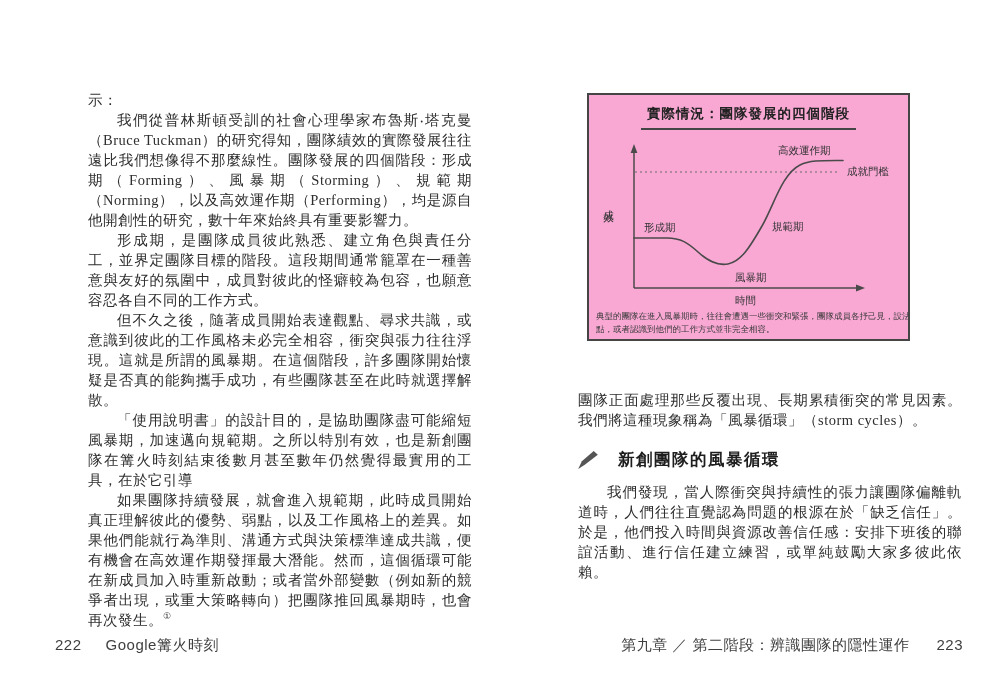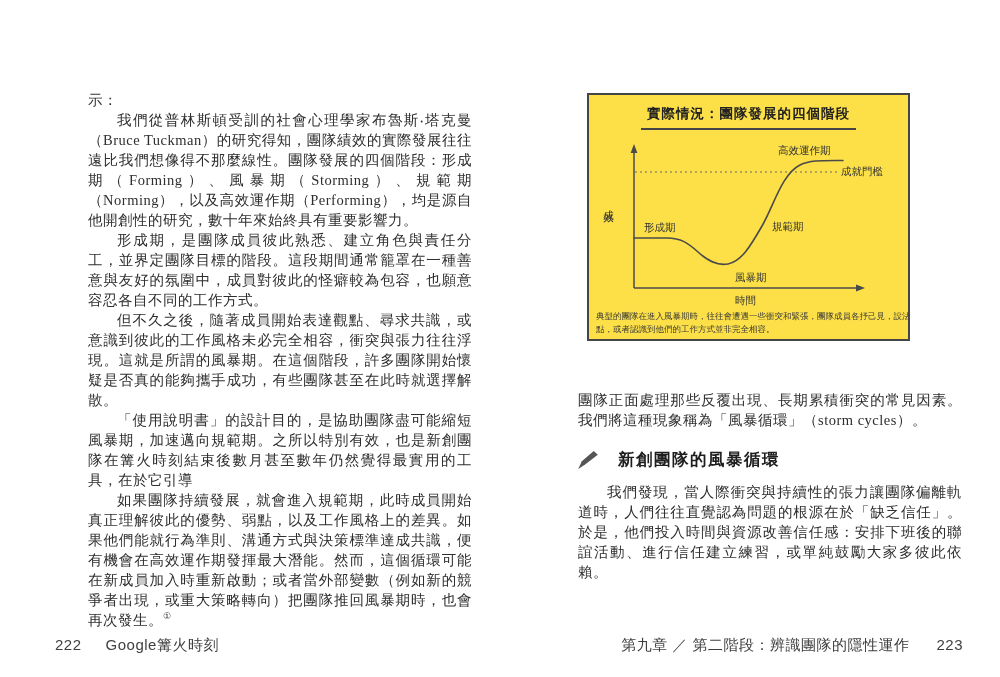--- a/index.html
+++ b/index.html
@@ -12,21 +12,21 @@
     position:absolute;width:384px;
     font-size:14.5px;line-height:20px;letter-spacing:.5px;
     text-align:justify;color:#2e2e2e;
   }
   .text-block p{margin:0;}
   .text-block p.indent{text-indent:2em;}
   sup.fn{font-size:9px;vertical-align:super;line-height:0;}
   
   .chart-box{
     position:absolute;left:587px;top:93px;width:323px;height:248px;
-    border:2px solid #454545;box-sizing:border-box;background:#fde047;
+    border:2px solid #454545;box-sizing:border-box;background:#f9a8d4;
     font-family:"Liberation Sans",sans-serif;color:#333;
   }
   .fig-title-wrap{position:absolute;top:9px;left:0;width:100%;text-align:center;}
   .fig-title{
     display:inline-block;font-size:13.5px;font-weight:bold;letter-spacing:1px;
     color:#222;border-bottom:2px solid #454545;padding:0 6px 5px 6px;
   }
   .chart-svg{position:absolute;left:0;top:0;}
   .stage-label{position:absolute;font-size:10.5px;line-height:13px;color:#333;white-space:nowrap;}
   .axis-label-y{
@@ -85,21 +85,21 @@
       <path d="M45,143 L78,143 C92,143 99,148 109,157 C119,166 128,171 139,169 C152,166.5 161,152 173,131 C185,110 193,79 211,70 C221,65 233,65.5 254,65.5" fill="none" stroke="#4a4a4a" stroke-width="1.6" stroke-linecap="round"></path>
     </svg>
 
     <div class="axis-label-y">成效</div>
     <div class="axis-label-x">時間</div>
 
     <div class="stage-label" style="left:55px;top:126px;">形成期</div>
     <div class="stage-label" style="left:118px;top:176px;margin-left:28px;">風暴期</div>
     <div class="stage-label" style="left:183px;top:125px;">規範期</div>
     <div class="stage-label" style="left:189px;top:49px;">高效運作期</div>
-    <div class="stage-label" style="left:252px;top:70px;text-align:right;">成就門檻</div>
+    <div class="stage-label" style="left:258px;top:70px;text-align:right;">成就門檻</div>
 
     <div class="fig-caption">
       <div>典型的團隊在進入風暴期時，往往會遭遇一些衝突和緊張，團隊成員各抒己見，設法找出共同</div>
       <div>點，或者認識到他們的工作方式並非完全相容。</div>
     </div>
   </div>
 
   <div class="text-block" style="left:578px;top:390px;">
     <p>團隊正面處理那些反覆出現、長期累積衝突的常見因素。我們將這種現象稱為「風暴循環」（storm cycles）。</p>
   </div>

